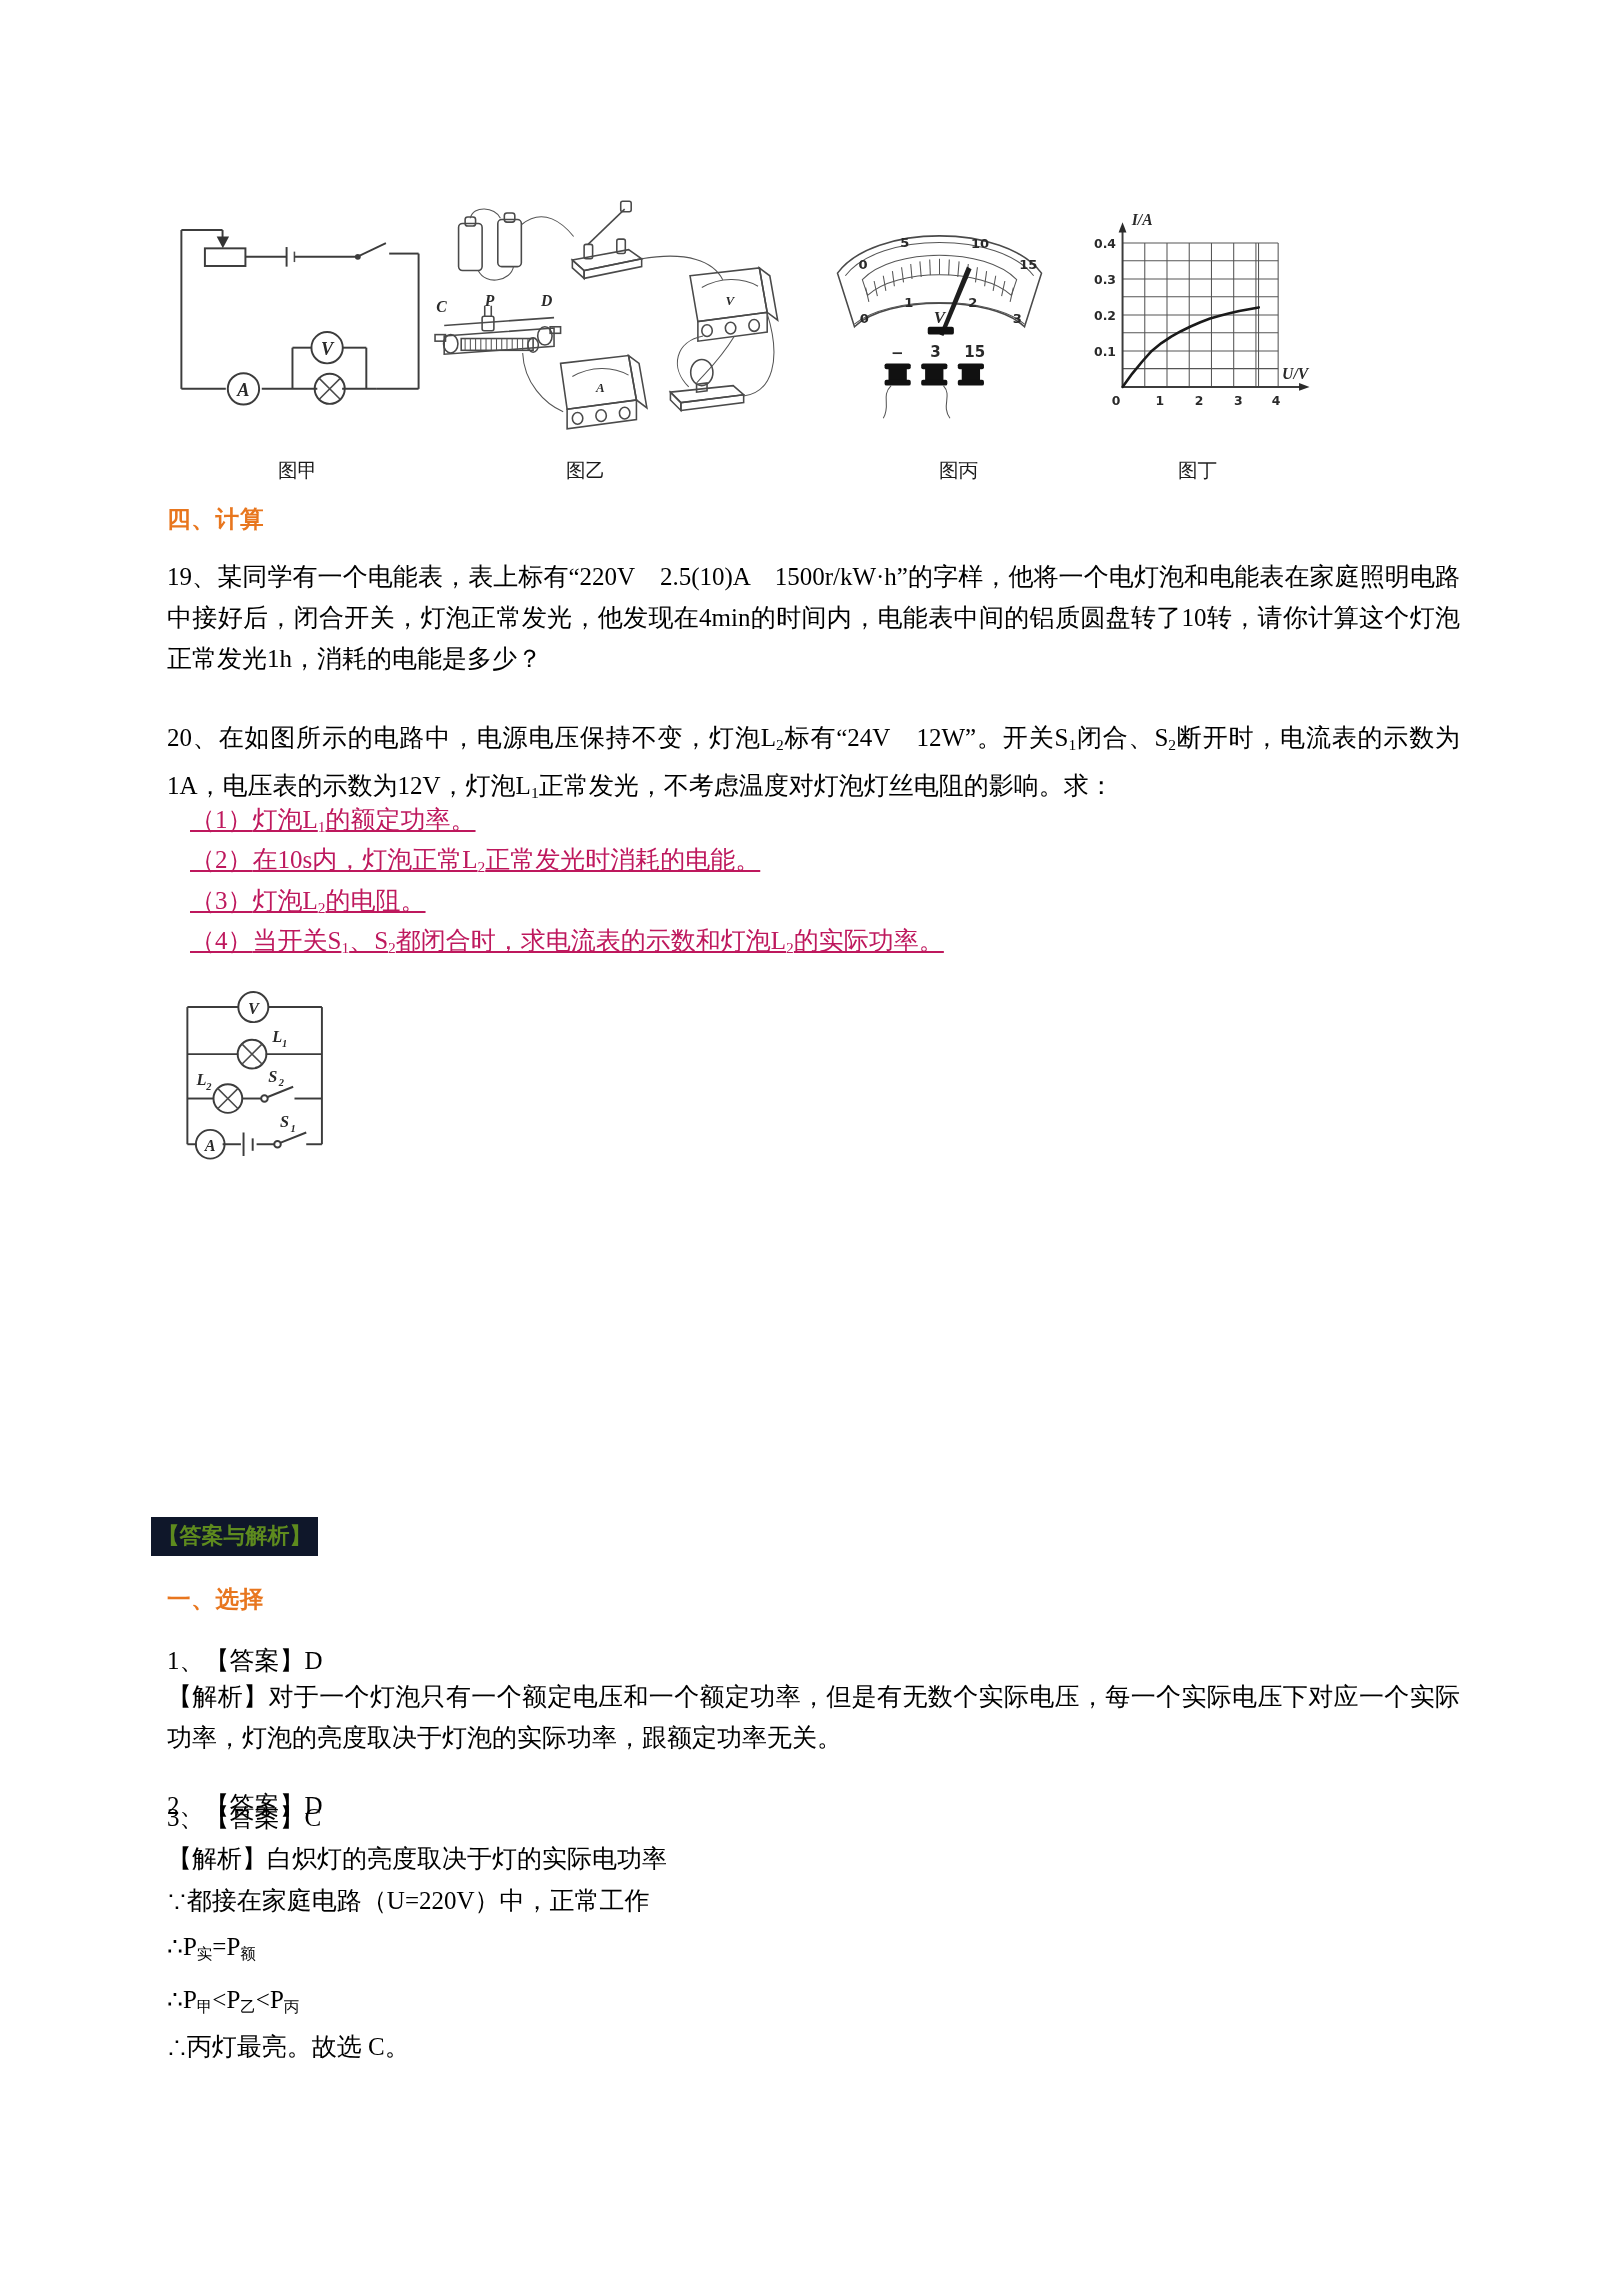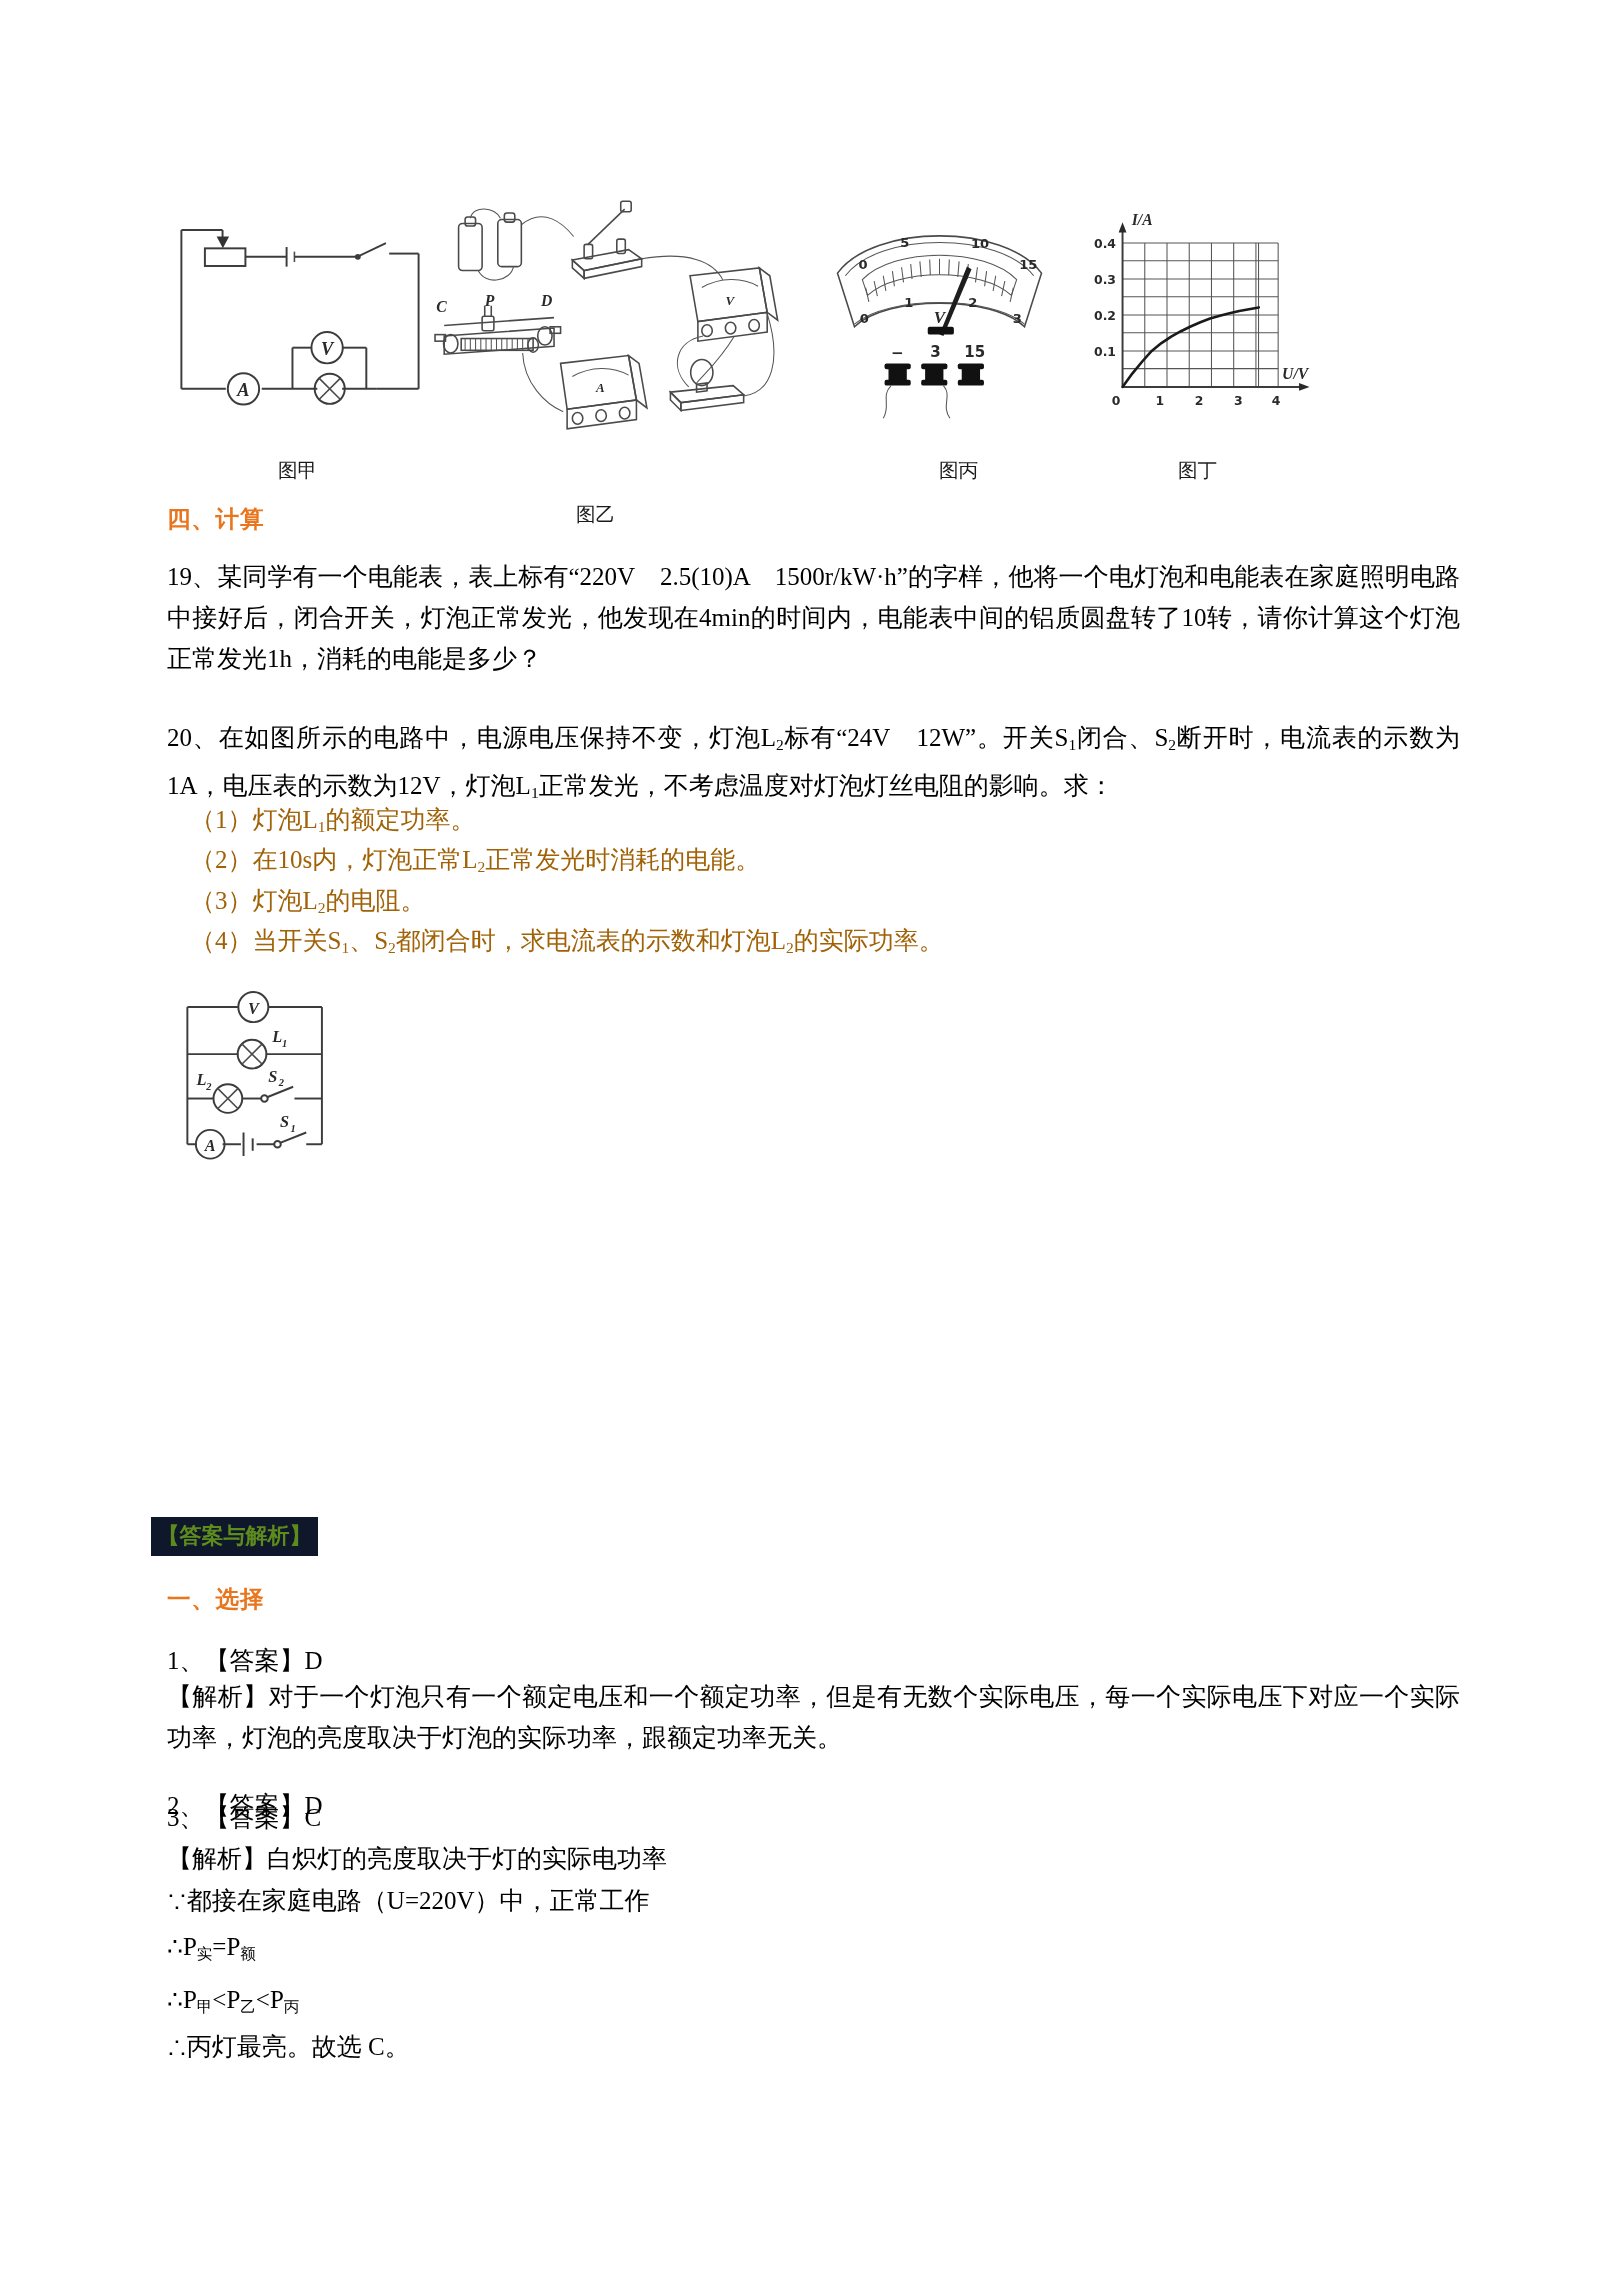--- a/index.html
+++ b/index.html
@@ -76,21 +76,22 @@
     line-height: 41px;
     text-align: justify;
     color: #000000;
   }
   .sub-item {
     position: absolute;
     left: 190px;
     width: 1270px;
     font-size: 25px;
     line-height: 41px;
-    color: #a16207;
+    color: #be185d;
+    text-decoration: underline;
   }
   sub { font-size: 0.62em; vertical-align: -0.28em; }
 
   
   .circuit20 {
     position: absolute;
     left: 173px;
     top: 982px;
   }
 
@@ -333,21 +334,21 @@
         <text class="txt-n" x="295" y="320" font-size="19" text-anchor="middle">4</text>
 
         <text class="txt-i" x="74" y="44" font-size="24">I/A</text>
         <text class="txt-i" x="304" y="280" font-size="24">U/V</text>
 
         <polyline id="iu-curve" fill="none" stroke="#1a1a1a" stroke-width="4" stroke-linecap="round" stroke-linejoin="round" points="60.0,292.0 74.9,271.6 89.8,253.5 104.6,237.0 119.5,224.9 134.4,215.0 149.3,206.8 164.1,199.6 179.0,193.0 193.9,187.5 208.8,183.1 223.6,179.3 238.5,175.9 253.4,173.2 268.3,170.4"></polyline>
       </svg>
     </div>
 
     <div class="fig-caption" style="left:111px;">图甲</div>
-    <div class="fig-caption" style="left:409px;margin-top:44px;">图乙</div>
+    <div class="fig-caption" style="left:399px;">图乙</div>
     <div class="fig-caption" style="left:772px;">图丙</div>
     <div class="fig-caption" style="left:1011px;">图丁</div>
   </div>
 
   <div class="h-orange" style="top:503px;">四、计算</div>
 
   <div class="para" style="top:556px;">19、某同学有一个电能表，表上标有“220V　2.5(10)A　1500r/kW·h”的字样，他将一个电灯泡和电能表在家庭照明电路中接好后，闭合开关，灯泡正常发光，他发现在4min的时间内，电能表中间的铝质圆盘转了10转，请你计算这个灯泡正常发光1h，消耗的电能是多少？</div>
 
   <div class="para" style="top:717px;">
     <span>20、在如图所示的电路中，电源电压保持不变，灯泡L</span><sub>2</sub><span>标有“24V　12W”。开关S</span><sub>1</sub><span>闭合、S</span><sub>2</sub><span>断开时，电流表的示数为1A，电压表的示数为12V，灯泡L</span><sub>1</sub><span>正常发光，不考虑温度对灯泡灯丝电阻的影响。求：</span>

